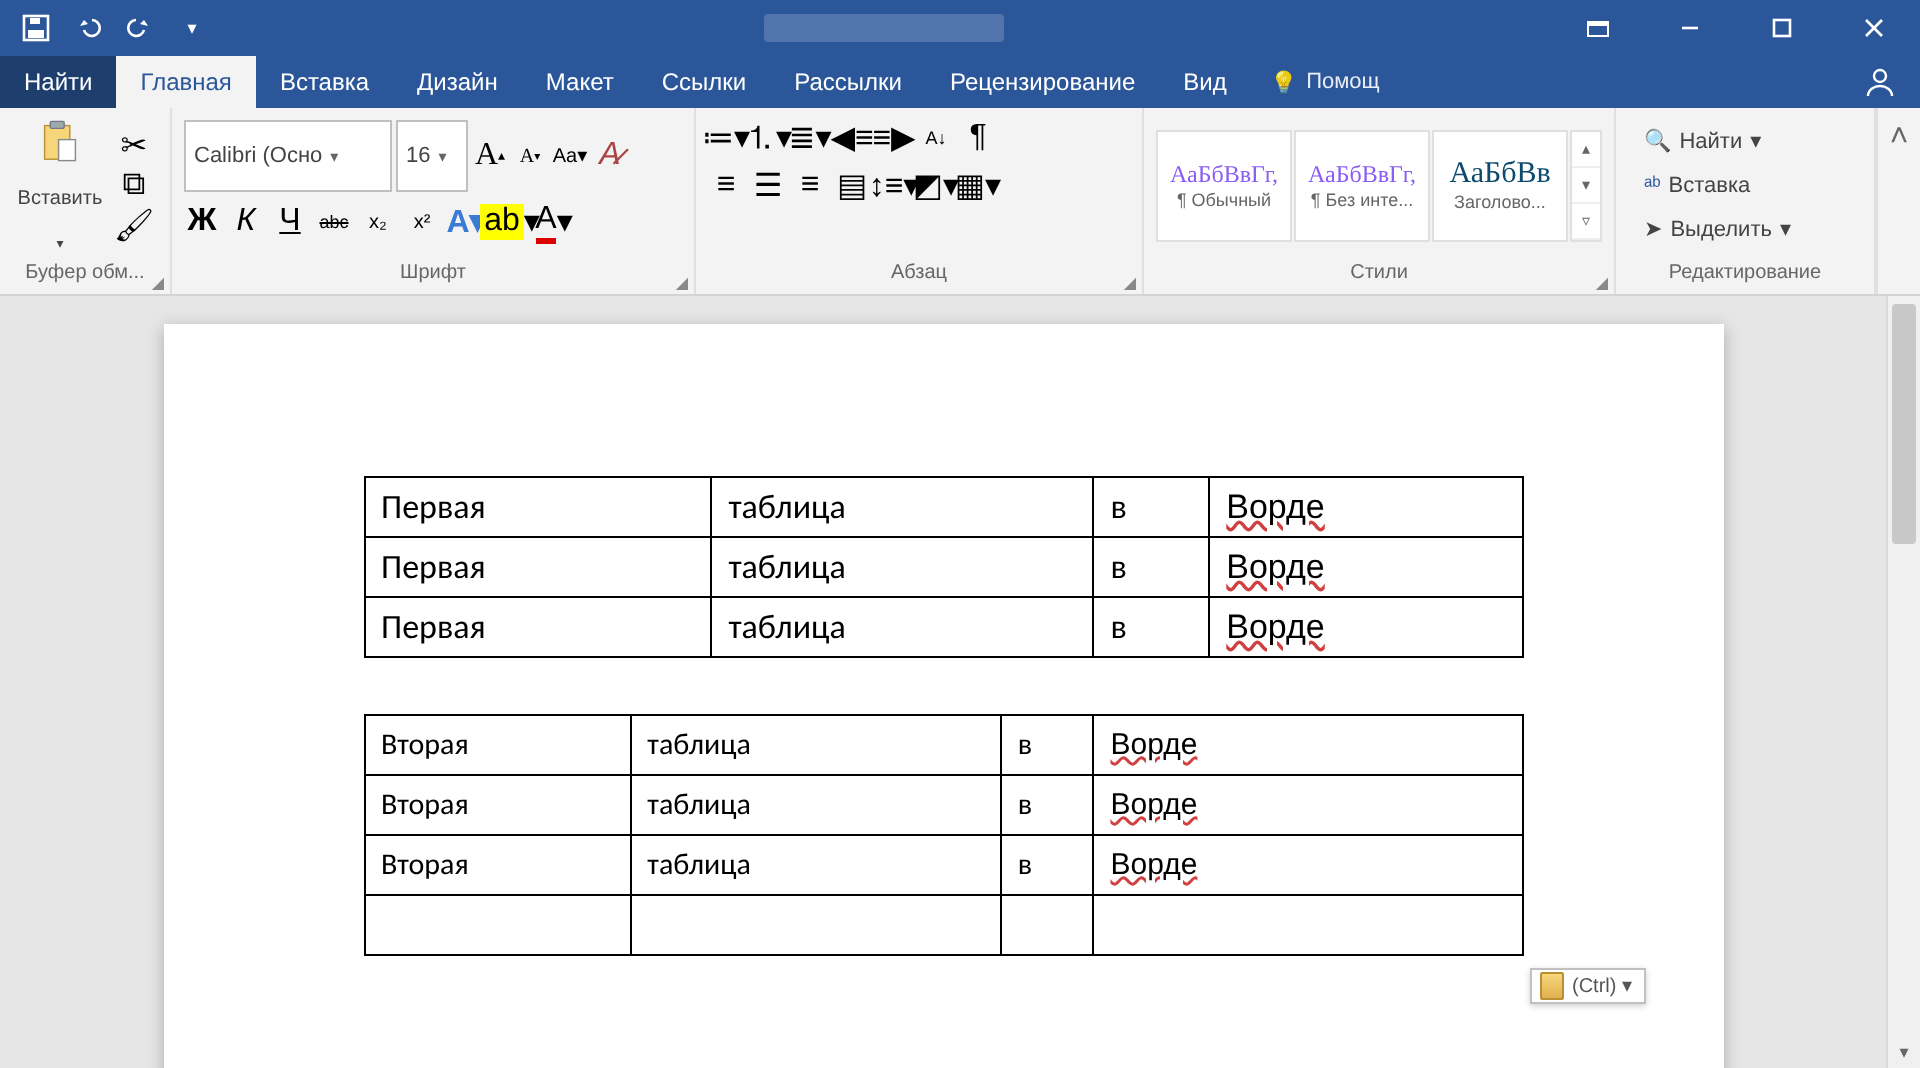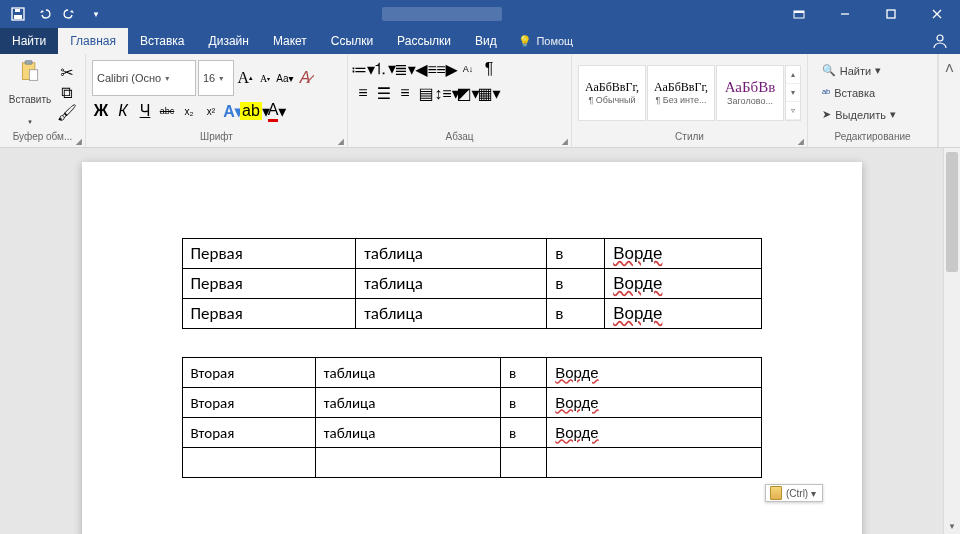--- a/index.html
+++ b/index.html
@@ -29,22 +29,22 @@
 .big-btn { display: flex; flex-direction: column; align-items: center; justify-content: center; width: 48px; height: 66px; cursor: pointer; font-size: 10px; color: #444; gap:13px;}
 .ico-sm { width: 18px; height: 18px; display: inline-flex; align-items: center; justify-content: center; cursor: pointer; border-radius:2px;}
 .mini-col { display:flex; flex-direction:column; gap:2px;}
 
 .font-row { display: flex; align-items: center; gap: 2px; }
 .combo { height: 36px; border: 1px solid #c0c0c0; background: #fff; font-size: 11px; display: flex; align-items: center; padding: 0 4px; color:#444; cursor:pointer;}
 .combo .caret { margin-left: 4px; font-size: 8px; color: #666; }
 
 .styles-gallery { display:flex; height:66px; align-items:center;}
 .style-item { width:68px; height:56px; border:1px solid #e0e0e0; background:#fff; margin-right:1px; display:flex; flex-direction:column; align-items:center; justify-content:center; cursor:pointer; font-size:9px; color:#666;}
-.style-item .prev { font-size:12px; color:#000000; font-family:"Times New Roman",serif;}
-.style-item.accent .prev { color:#701a75; font-size:15px;}
+.style-item .prev { font-size:12px; color:#8b5cf6; font-family:"Times New Roman",serif;}
+.style-item.accent .prev { color:#0c4a6e; font-size:15px;}
 .gallery-more { width:16px; height:56px; border:1px solid #e0e0e0; background:#fff; display:flex; flex-direction:column; font-size:8px; color:#666; cursor:pointer;}
 .gallery-more div{ flex:1; display:flex; align-items:center; justify-content:center; border-bottom:1px solid #eee;}
 
 .edit-group { display:flex; flex-direction:column; justify-content:center; gap:2px; padding:0 4px;}
 .edit-btn { display:flex; align-items:center; gap:4px; font-size:11px; color:#444; height:20px; padding:0 4px; cursor:pointer;}
 
 .collapse-rib { width:22px; border-left:1px solid #e0e0e0; display:flex; align-items:flex-start; justify-content:center; padding-top:6px; cursor:pointer; color:#666;}
 
 .workspace { position: absolute; top: 148px; bottom: 0; left: 0; right: 0; background: #e6e6e6; display: flex; }
 .doc-area { flex: 1; overflow: auto; padding: 14px 0 0 0; position:relative;}
@@ -127,20 +127,21 @@
 </div>
 
 <div class="tabs">
   <div class="tab file">Найти</div>
   <div class="tab active">Главная</div>
   <div class="tab">Вставка</div>
   <div class="tab">Дизайн</div>
   <div class="tab">Макет</div>
   <div class="tab">Ссылки</div>
   <div class="tab">Рассылки</div>
+  <div class="tab">Рецензирование</div>
   <div class="tab">Вид</div>
   <div class="tab-help">
       <span>💡</span>
       <span>Помощ</span>
     </div>
   <div class="user-ico">
       <svg width="16" height="16" viewBox="0 0 16 16">
         <circle cx="8" cy="5" r="3" fill="none" stroke="#fff" stroke-width="1.2"></circle>
         <path d="M2 15c0-3 3-5 6-5s6 2 6 5" fill="none" stroke="#fff" stroke-width="1.2"></path>
       </svg>

